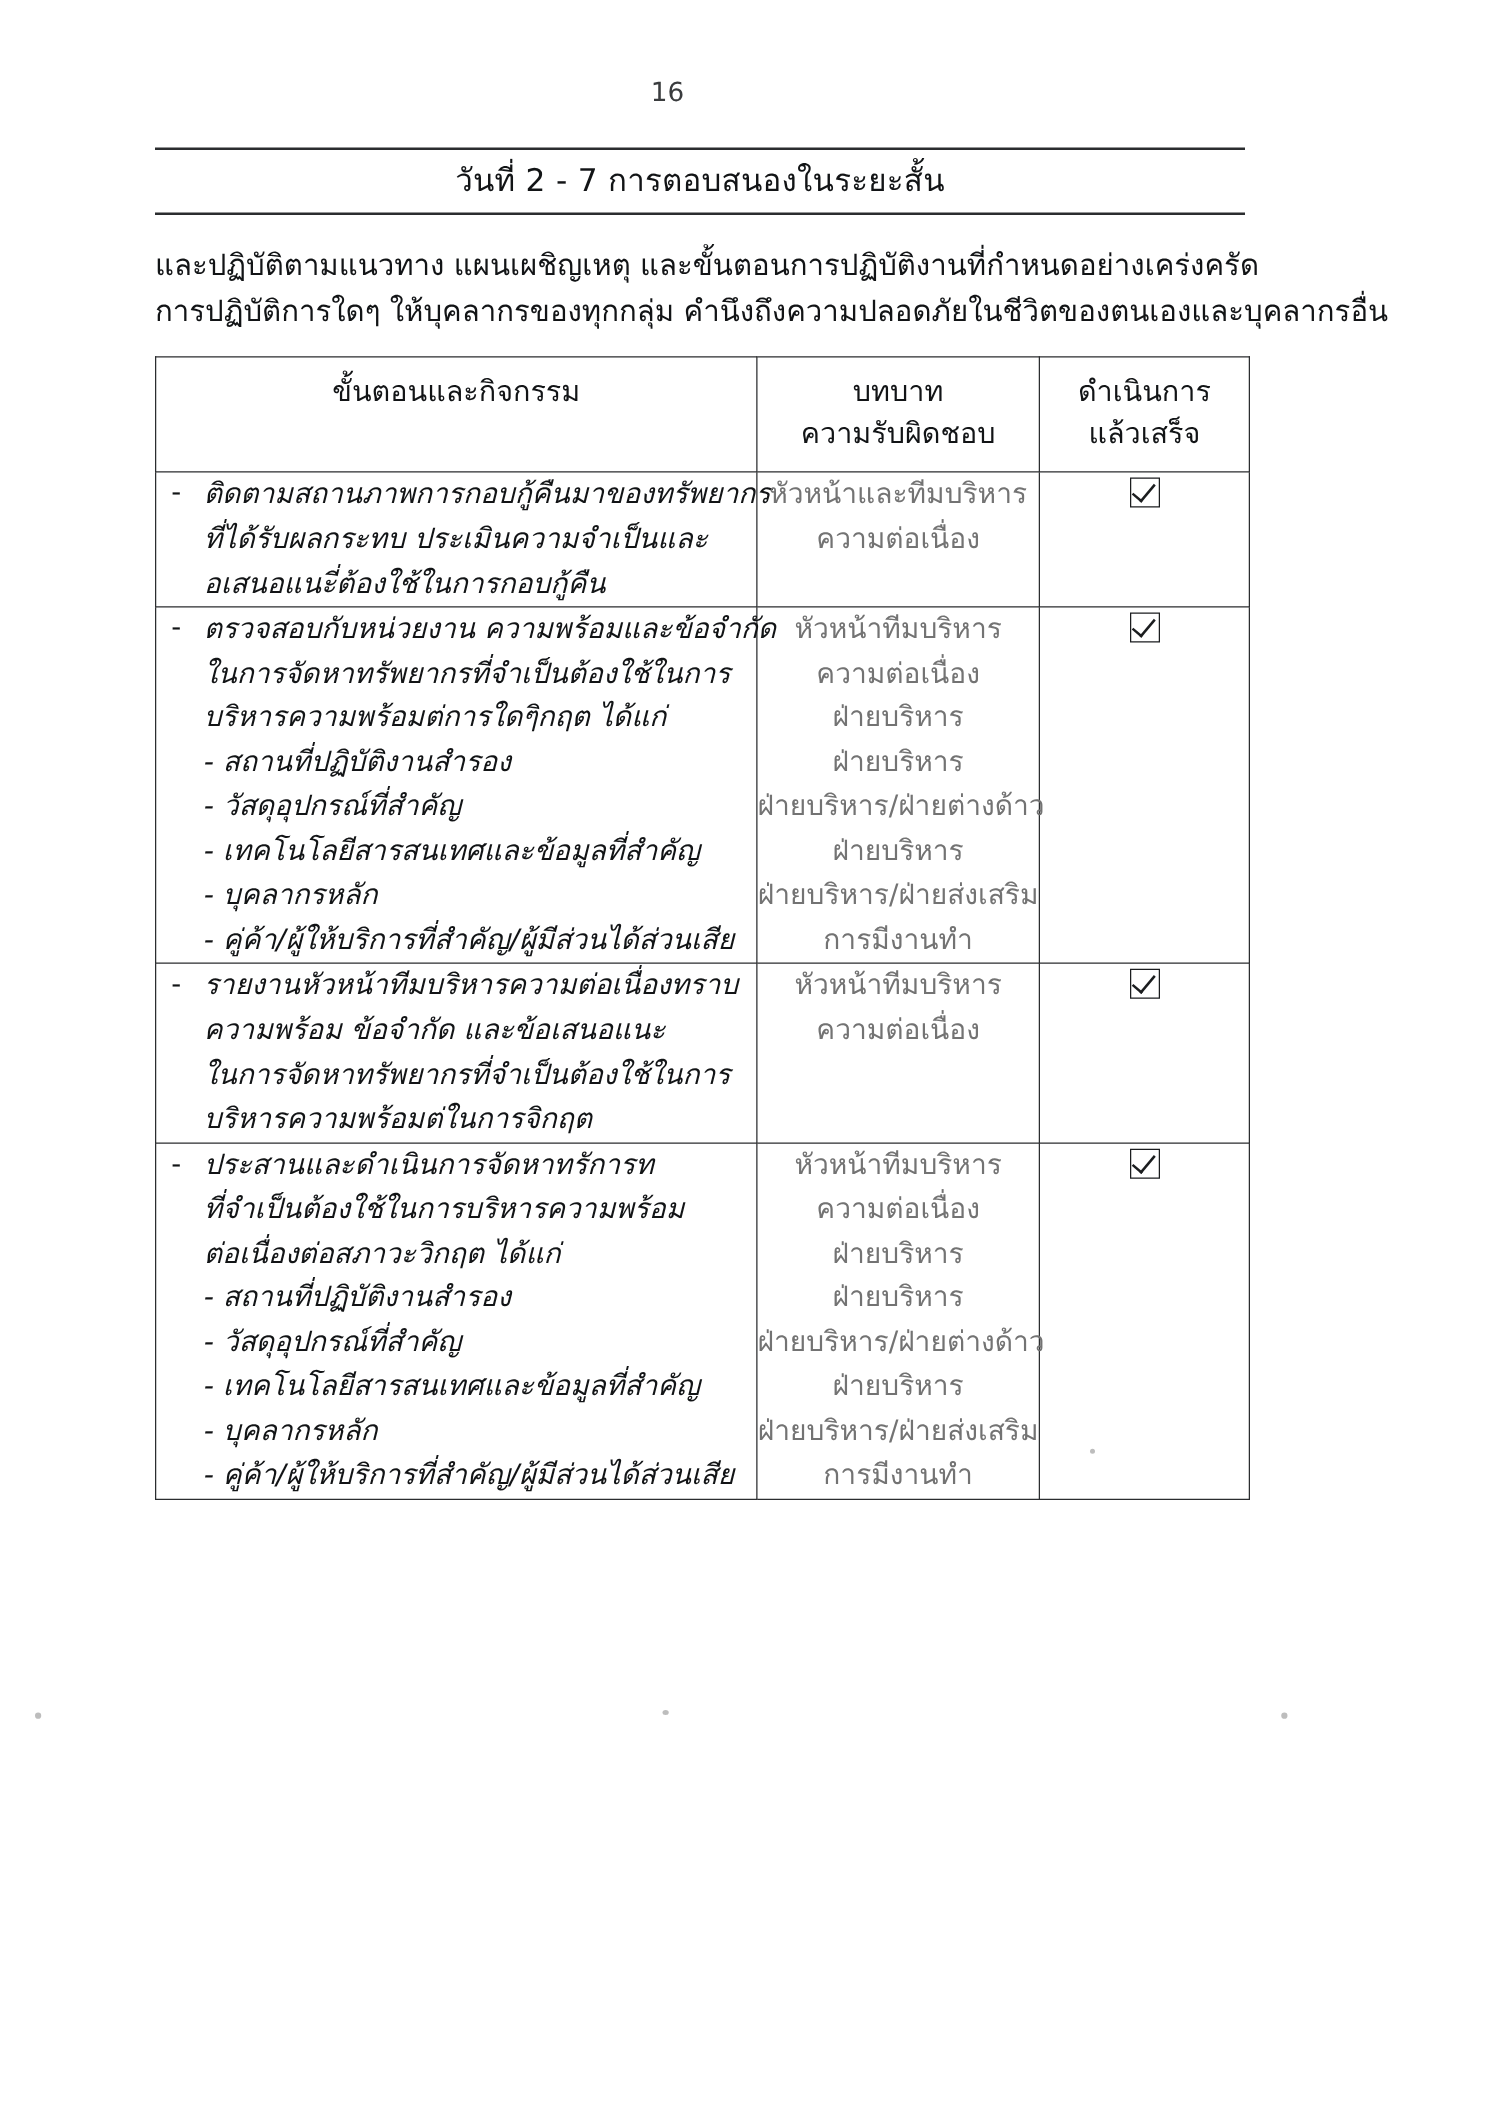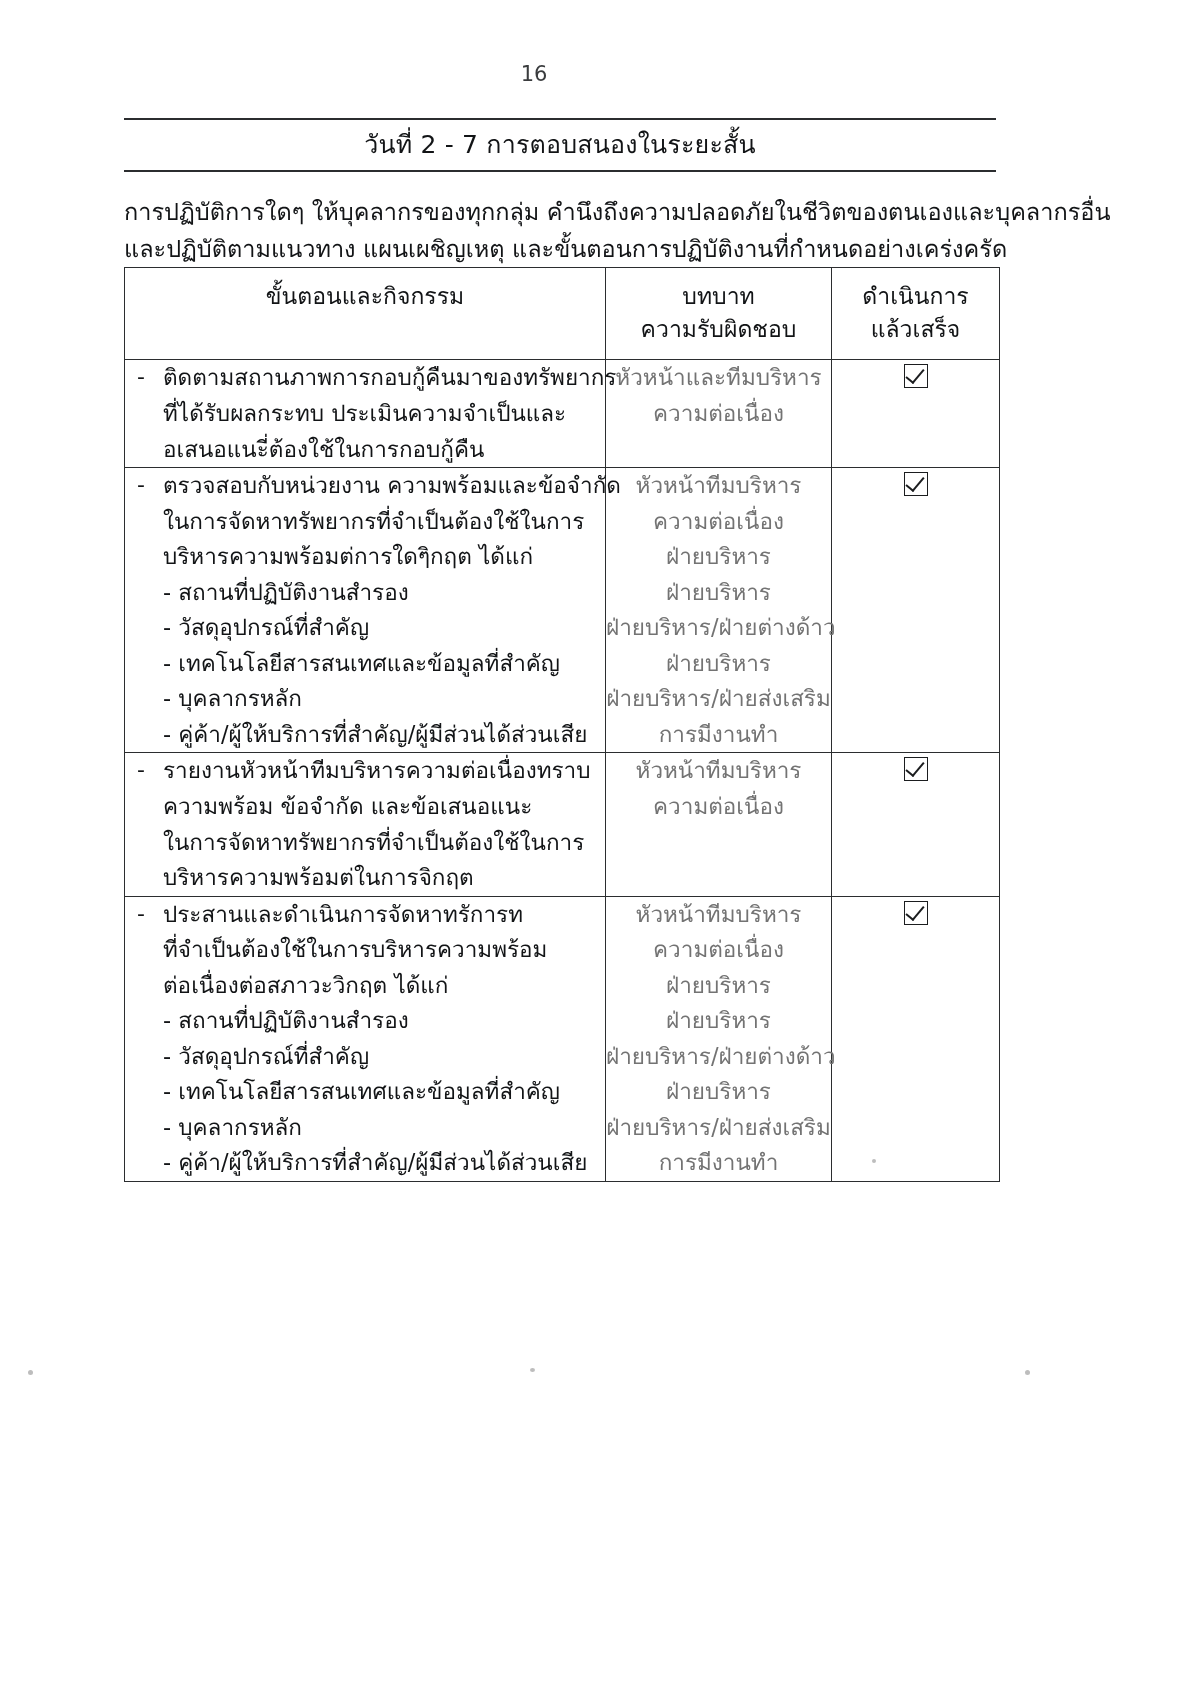--- a/index.html
+++ b/index.html
@@ -51,20 +51,21 @@
   }
   .intro {
     margin-top: 22px;
     font-size: 23.5px;
     line-height: 1.55;
     color: #121416;
   }
   .intro div { white-space: nowrap; }
 
   table.doc-table {
+    margin-top: 18px;
     border-collapse: collapse;
     width: 872px;
     table-layout: fixed;
   }
   table.doc-table th,
   table.doc-table td {
     border: 1.6px solid #2b2d2f;
     vertical-align: top;
     padding: 0;
   }
@@ -95,20 +96,21 @@
     line-height: 1.58;
     padding-left: 12px;
     box-sizing: border-box;
     color: #121416;
   }
   .step-lines {
     flex: 1 1 auto;
     font-size: 22.5px;
     line-height: 1.58;
     color: #121416;
+    font-style: italic;
   }
   .step-lines .ln { white-space: nowrap; }
 
   td.cell-role {
     padding: 12px 6px 18px 6px;
     text-align: center;
     font-size: 22.5px;
     line-height: 1.58;
     color: #737373;
   }
@@ -150,22 +152,22 @@
 
   <div class="page-number">16</div>
 
   <div class="content">
 
     <div class="title-block">
       <div class="title-text">วันที่ 2 - 7 การตอบสนองในระยะสั้น</div>
     </div>
 
     <div class="intro">
+      <div>และปฏิบัติตามแนวทาง แผนเผชิญเหตุ และขั้นตอนการปฏิบัติงานที่กำหนดอย่างเคร่งครัด</div>
       <div>การปฏิบัติการใดๆ ให้บุคลากรของทุกกลุ่ม คำนึงถึงความปลอดภัยในชีวิตของตนเองและบุคลากรอื่น</div>
-      <div>และปฏิบัติตามแนวทาง แผนเผชิญเหตุ และขั้นตอนการปฏิบัติงานที่กำหนดอย่างเคร่งครัด</div>
     </div>
 
     <table class="doc-table">
       <thead>
         <tr>
           <th class="col-step">
             <div class="th-inner">ขั้นตอนและกิจกรรม</div>
           </th>
           <th class="col-role">
             <div class="th-inner">

